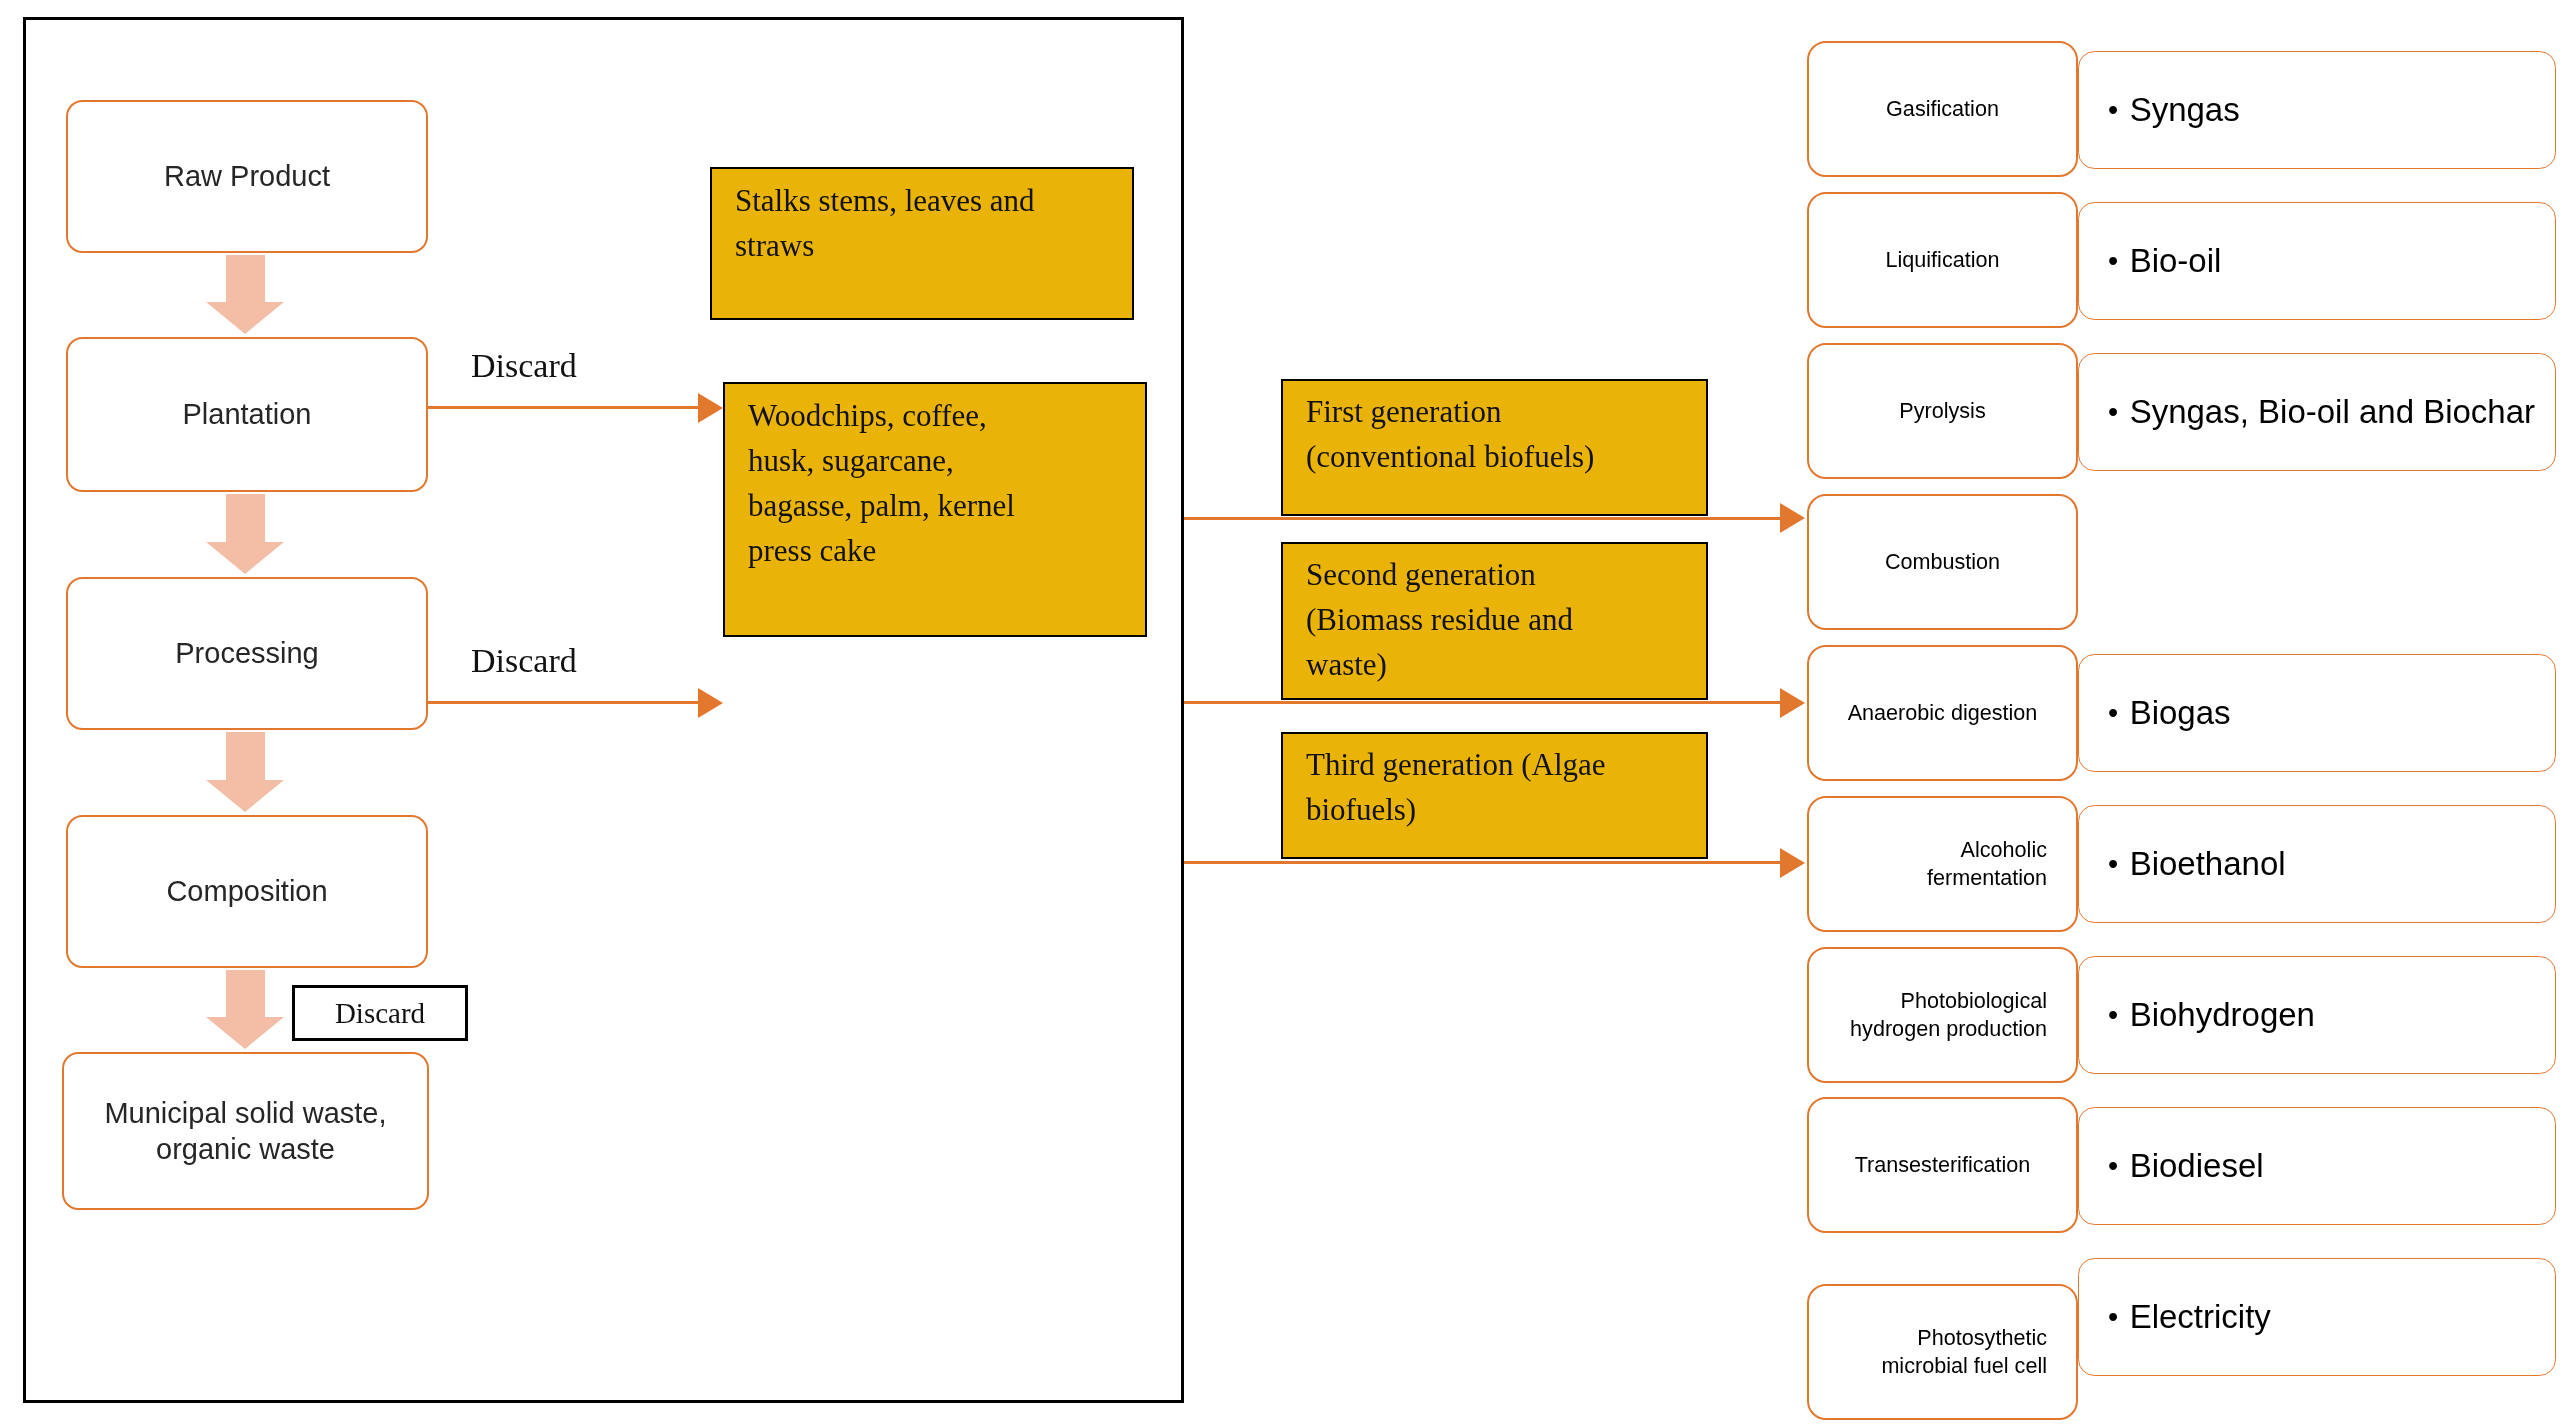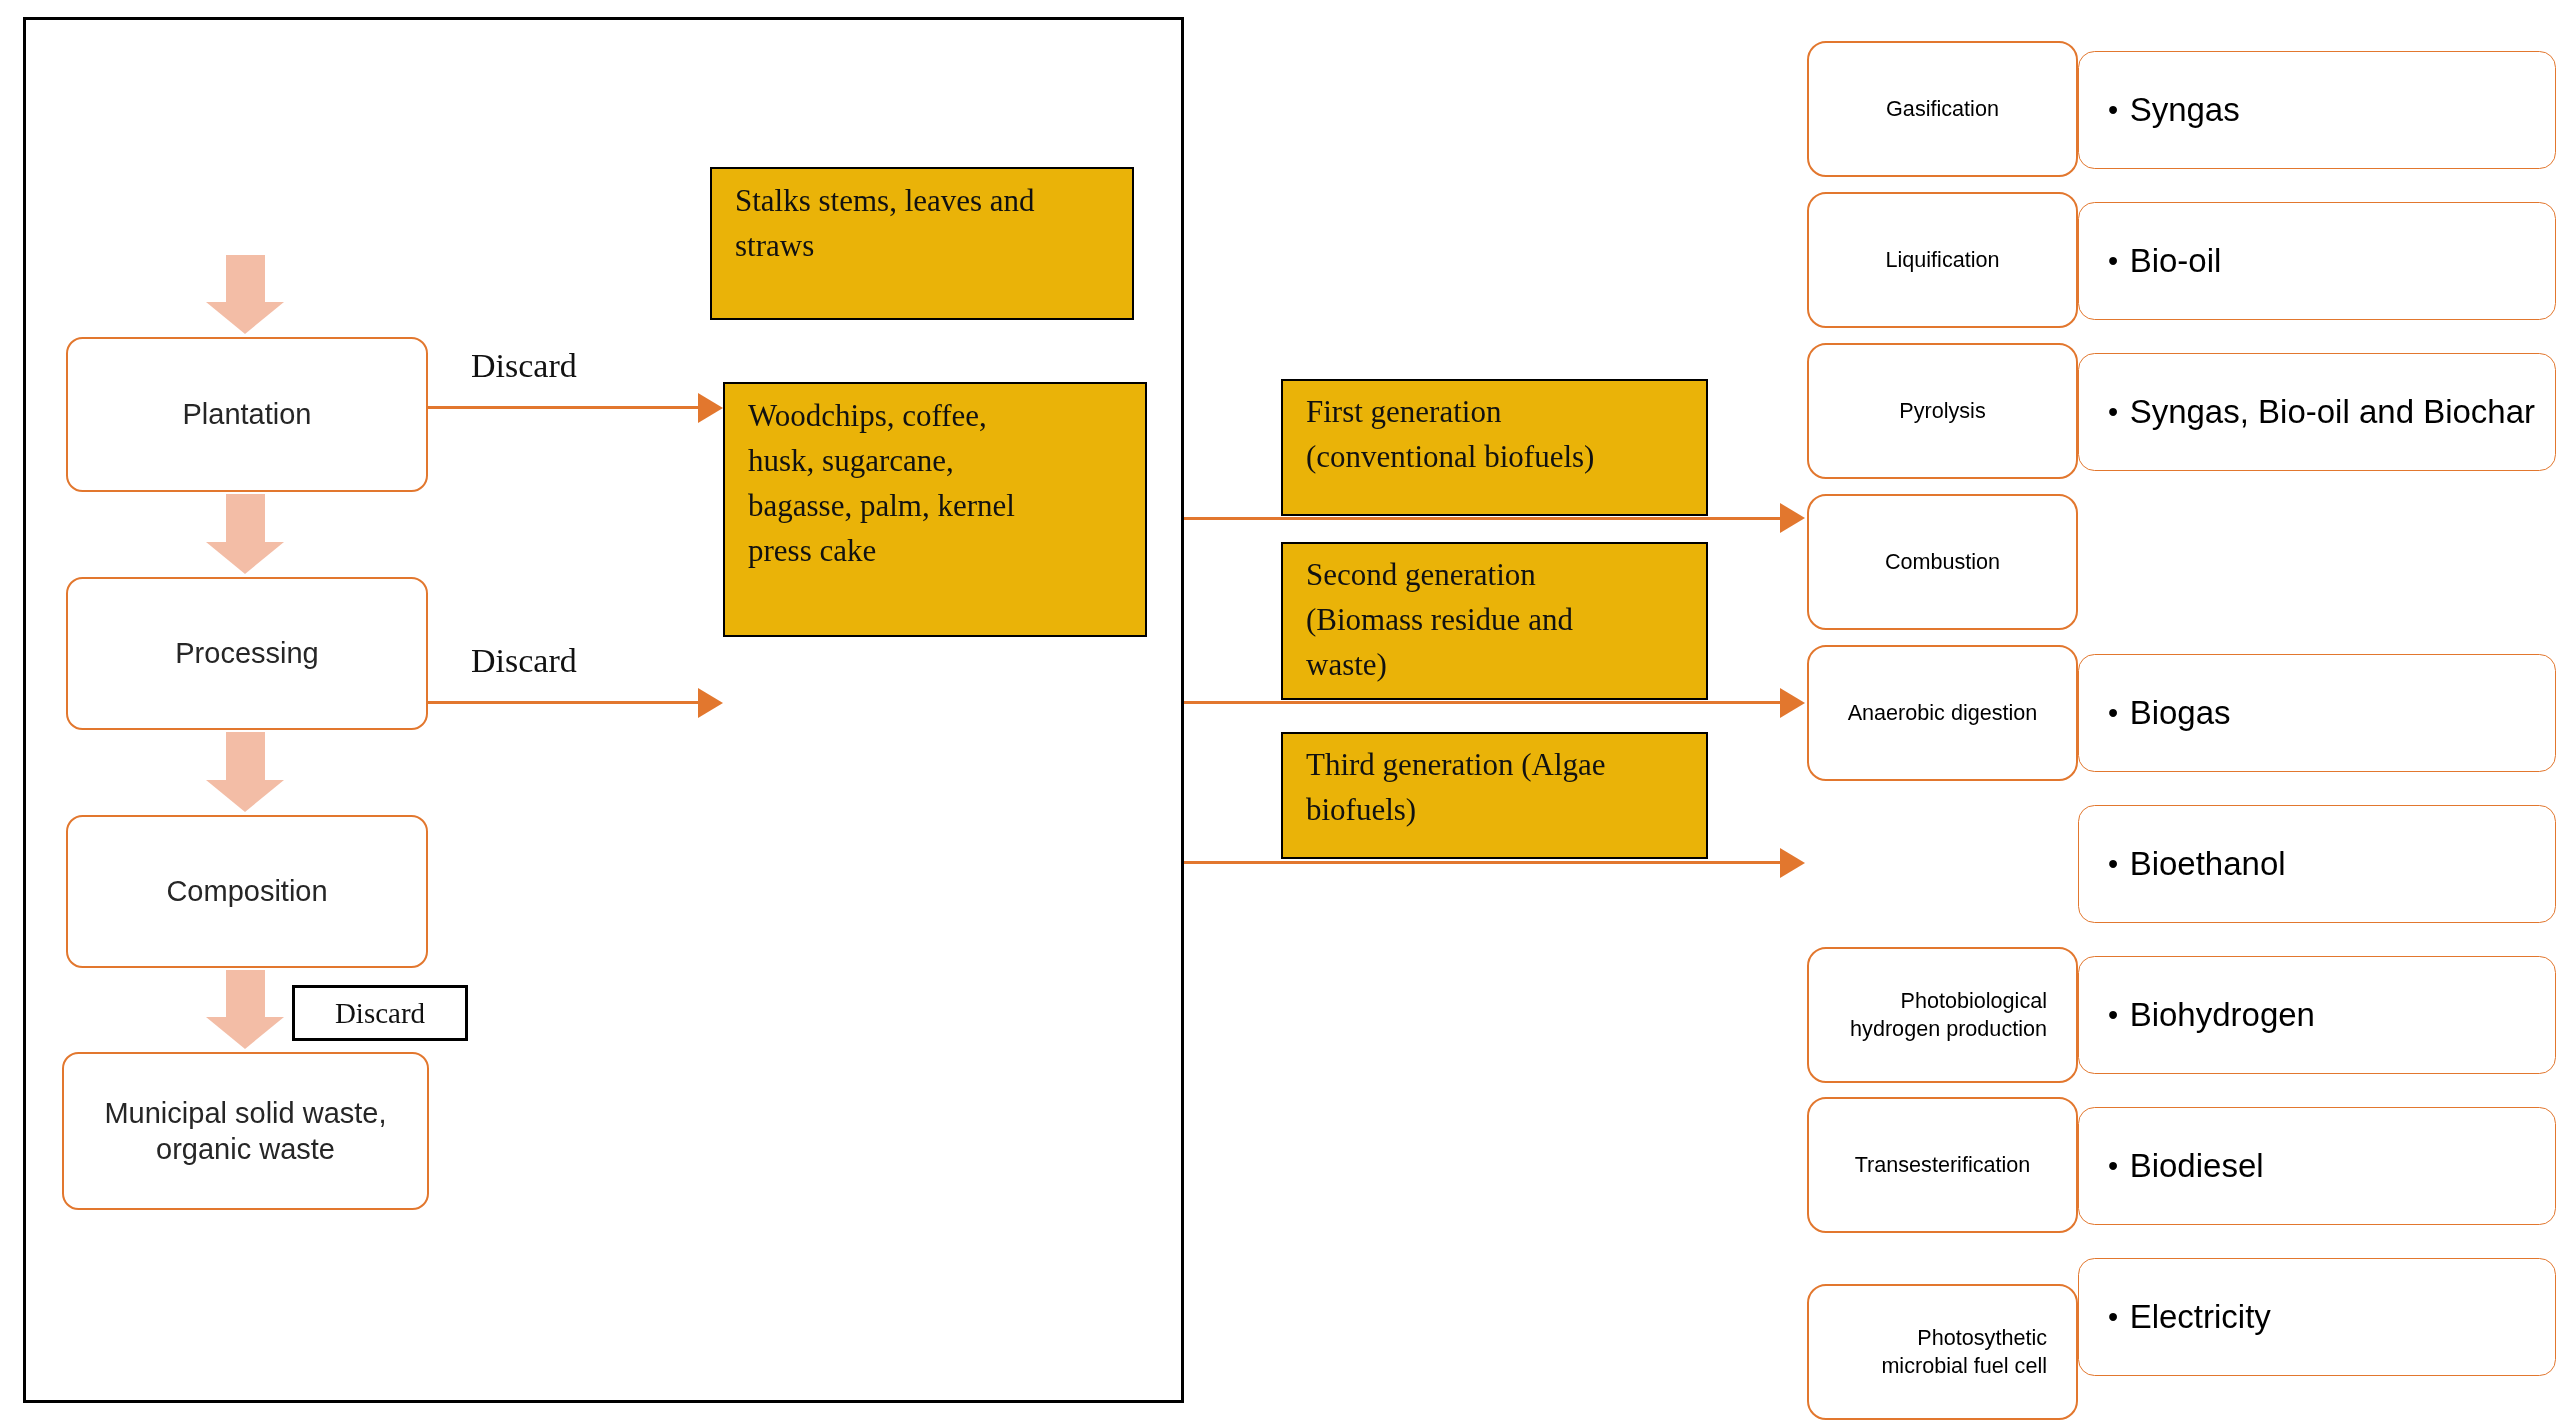--- a/index.html
+++ b/index.html
@@ -84,20 +84,23 @@
 
   <div class="hline" style="left:1184px;top:517px;width:598px;"></div>
   <div class="ahead" style="left:1780px;top:503px;"></div>
 
   <div class="hline" style="left:1184px;top:701px;width:598px;"></div>
   <div class="ahead" style="left:1780px;top:688px;"></div>
 
   <div class="hline" style="left:1184px;top:861px;width:598px;"></div>
   <div class="ahead" style="left:1780px;top:848px;"></div>
 
+  <div class="fbox" style="left:66px;top:100px;width:362px;height:153px;">
+    <span>Raw Product</span>
+  </div>
 
   <div class="parrow" style="left:206px;top:255px;height:79px;">
     <div class="pshaft" style="height:47px;"></div>
     <div class="phead" style="top:47px;"></div>
   </div>
 
   <div class="fbox" style="left:66px;top:337px;width:362px;height:155px;">
     <span>Plantation</span>
   </div>
 
@@ -159,20 +162,23 @@
   </div>
   <div class="pbox" style="top:343px;">
     <span>Pyrolysis</span>
   </div>
   <div class="pbox" style="top:494px;">
     <span>Combustion</span>
   </div>
   <div class="pbox" style="top:645px;">
     <span>Anaerobic digestion</span>
   </div>
+  <div class="pbox" style="top:796px;">
+    <span>Alcoholic fermentation</span>
+  </div>
   <div class="pbox" style="top:947px;">
     <span>Photobiological hydrogen production</span>
   </div>
   <div class="pbox" style="top:1097px;">
     <span>Transesterification</span>
   </div>
   <div class="pbox" style="top:1284px;">
     <span>Photosythetic microbial fuel cell</span>
   </div>
 

